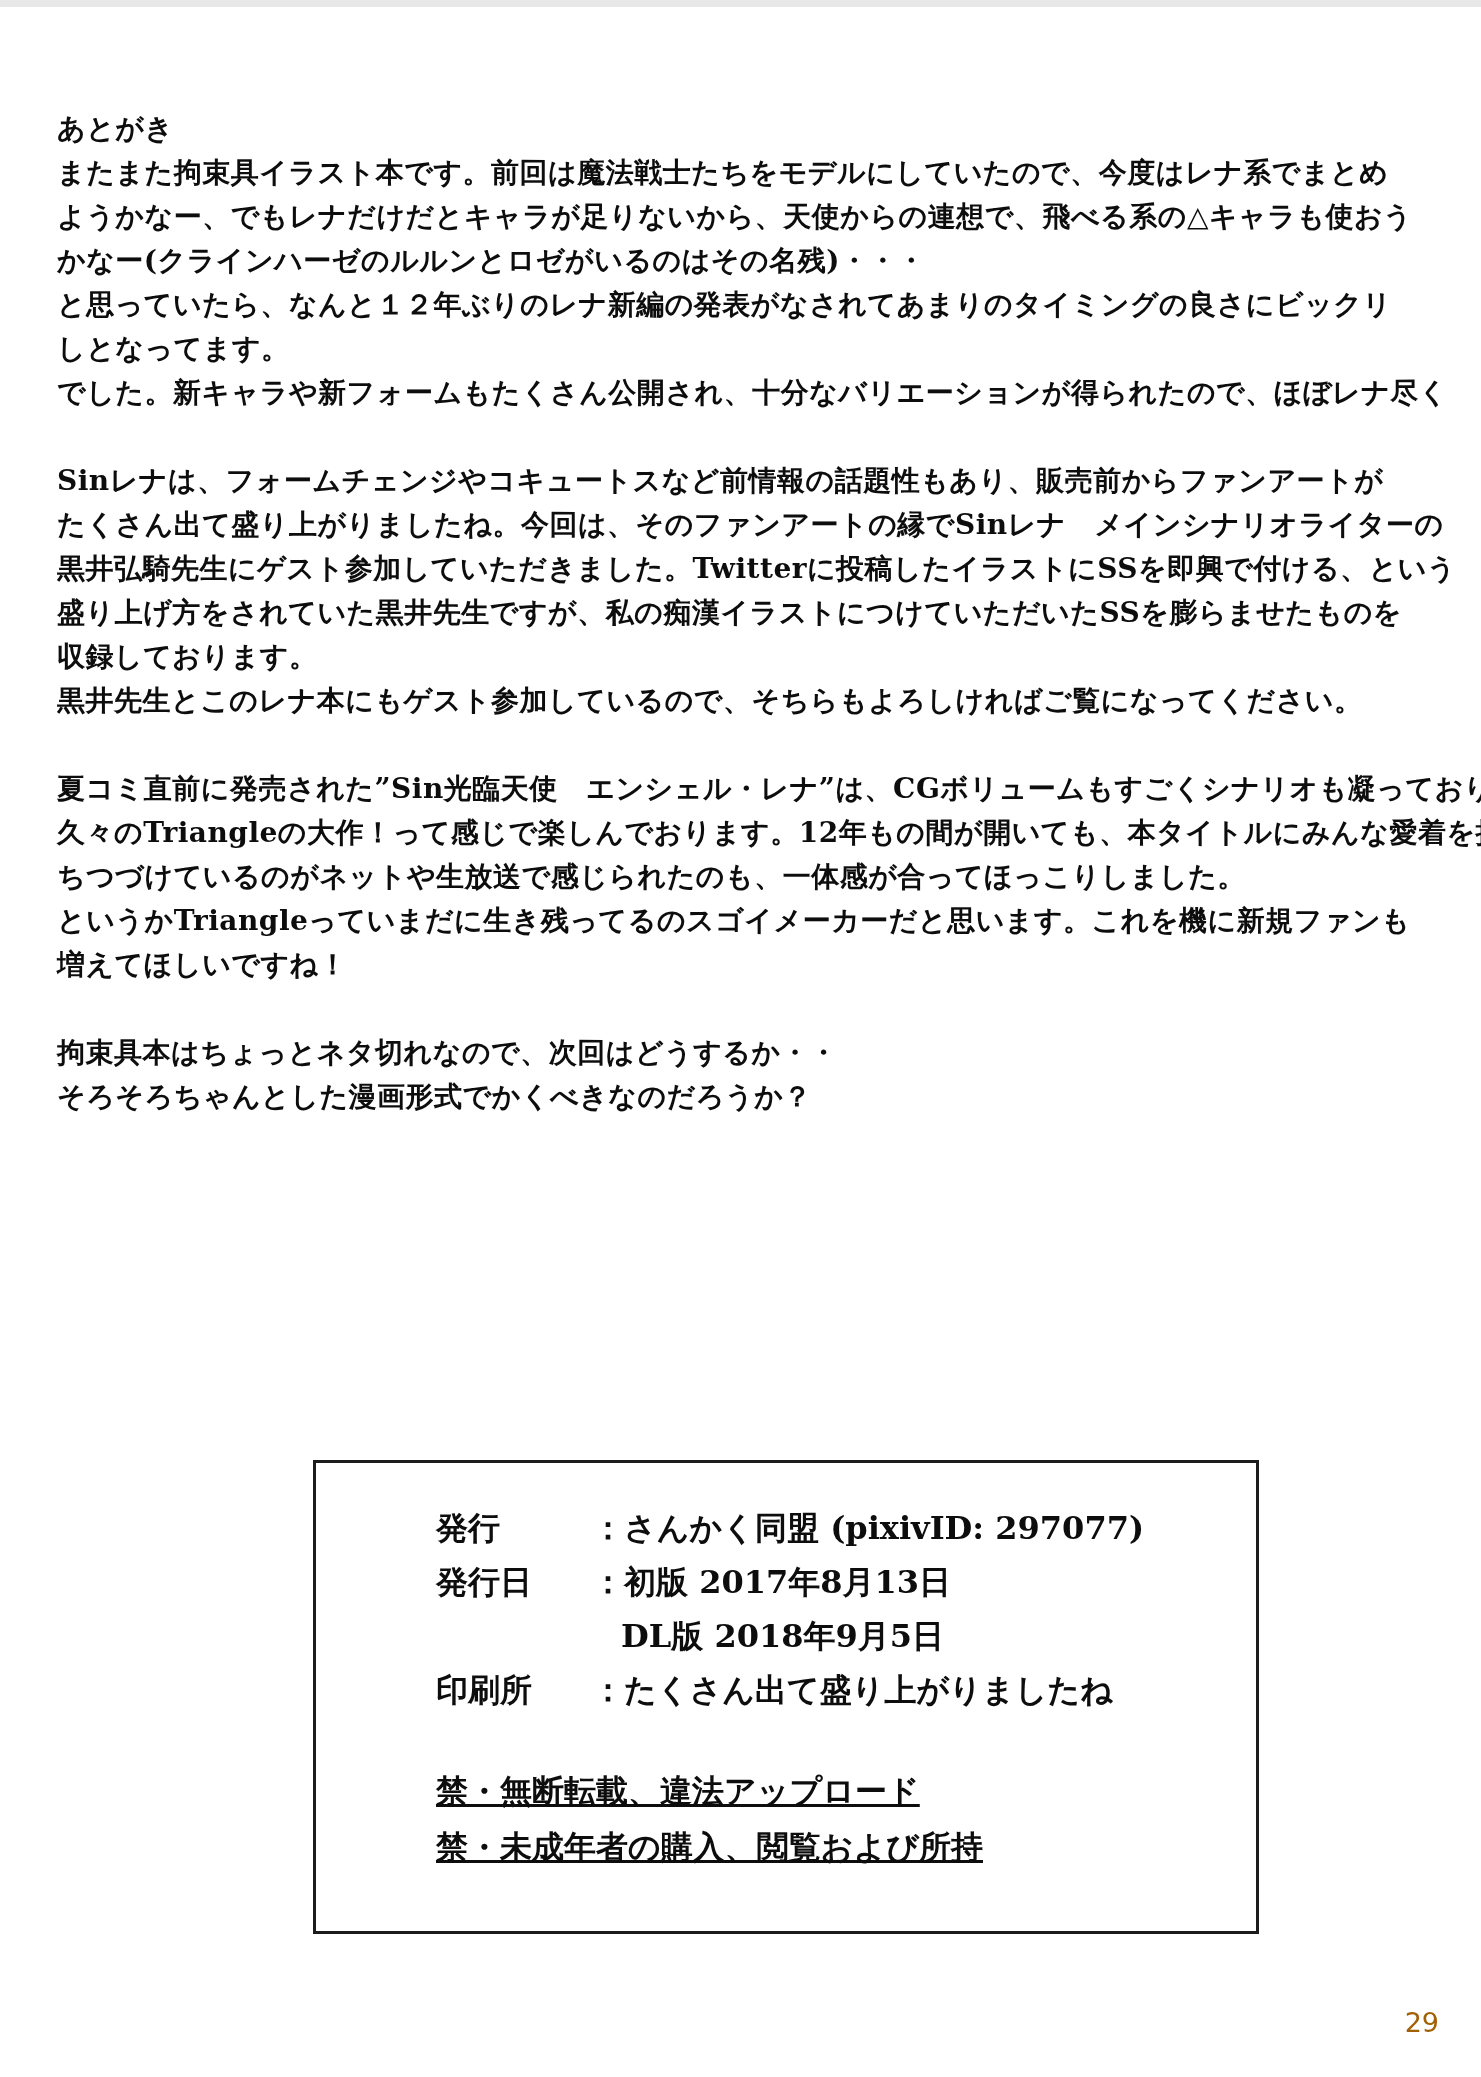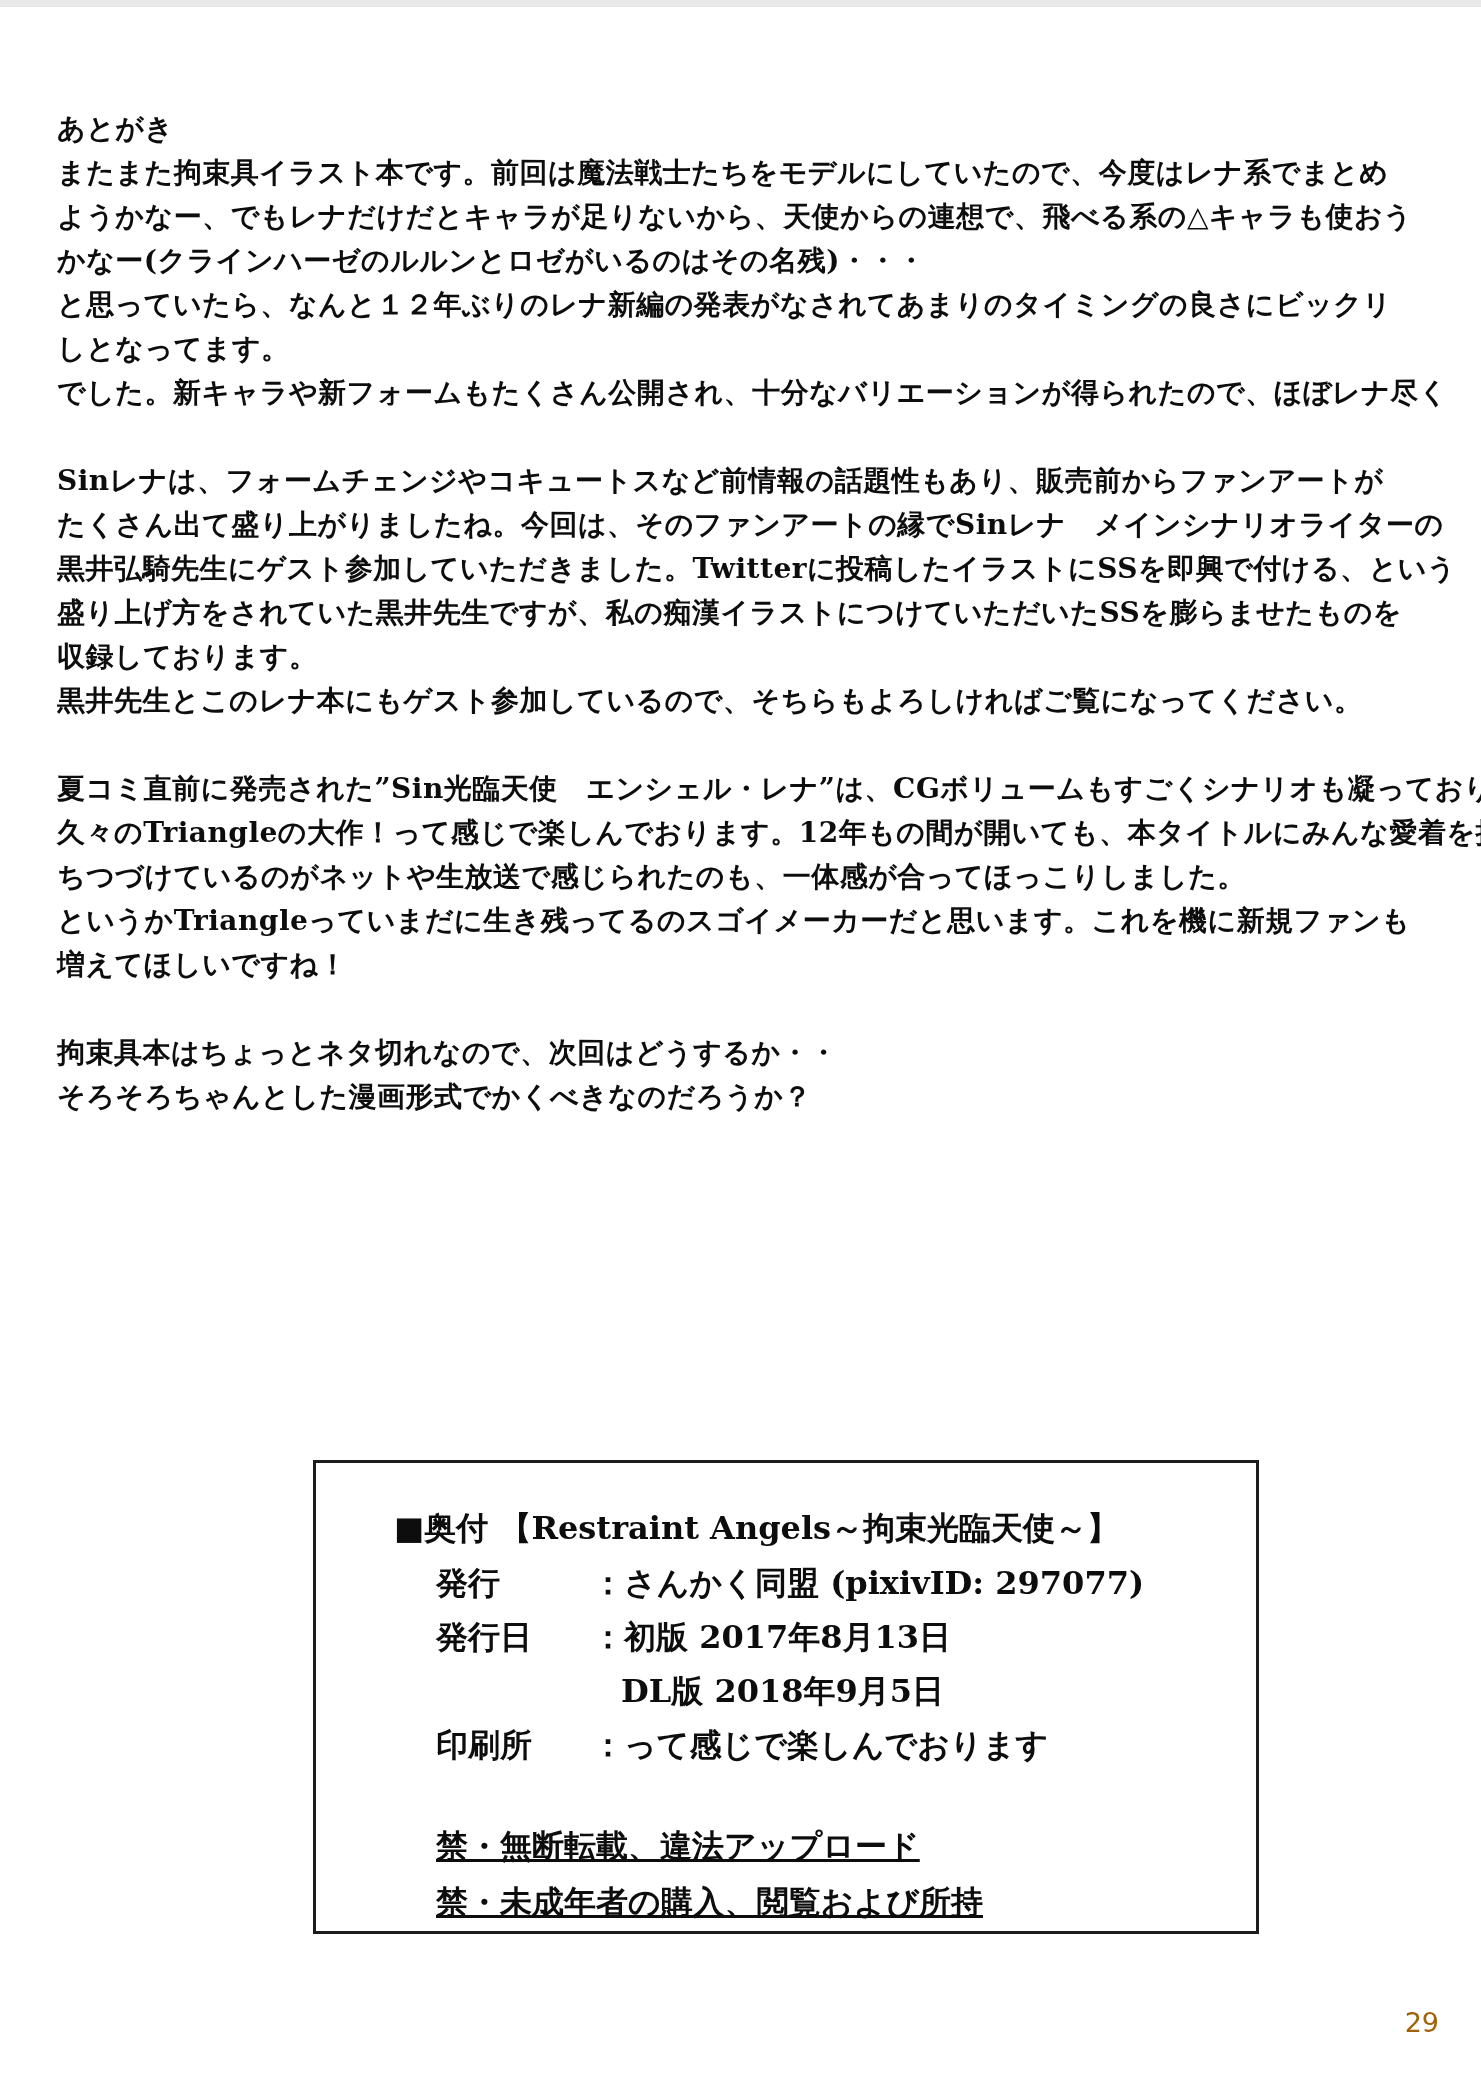--- a/index.html
+++ b/index.html
@@ -84,36 +84,35 @@
         </div>
         <div class="paragraph">
           <div class="line">拘束具本はちょっとネタ切れなので、次回はどうするか・・</div>
           <div class="line">そろそろちゃんとした漫画形式でかくべきなのだろうか？</div>
         </div>
       </div>
   </div>
 
   <div class="colophon">
     <div class="colophon-inner">
-      <div class="colophon-title">■奥付 【Restraint Angels～拘束光臨天使～】</div>
       <div class="colophon-rows">
           <div class="colophon-row">
             <span class="label">発行</span>
             <span class="value">：さんかく同盟 (pixivID: 297077)</span>
           </div>
           <div class="colophon-row">
             <span class="label">発行日</span>
             <span class="value">：初版  2017年8月13日</span>
           </div>
           <div class="colophon-row indent">
             <span class="value">DL版  2018年9月5日</span>
           </div>
           <div class="colophon-row">
             <span class="label">印刷所</span>
-            <span class="value">：って感じで楽しんでおります</span>
+            <span class="value">：たくさん出て盛り上がりましたね</span>
           </div>
         </div>
       <div class="colophon-notices">
           <div class="notice-line">禁・無断転載、違法アップロード</div>
           <div class="notice-line">禁・未成年者の購入、閲覧および所持</div>
         </div>
     </div>
   </div>
 
   <div class="page-number">29</div>

